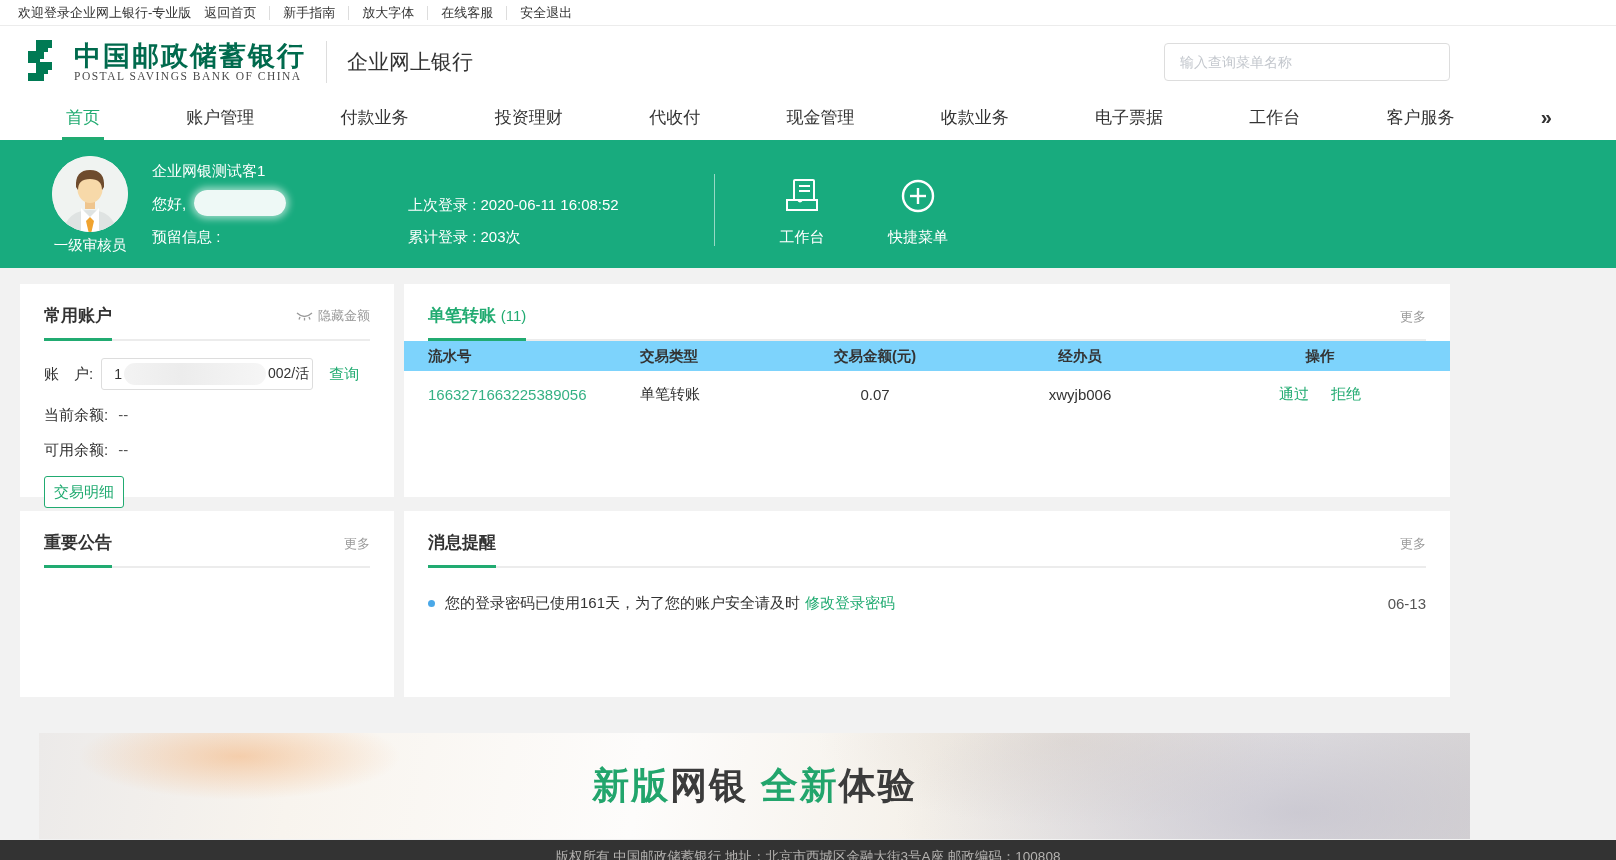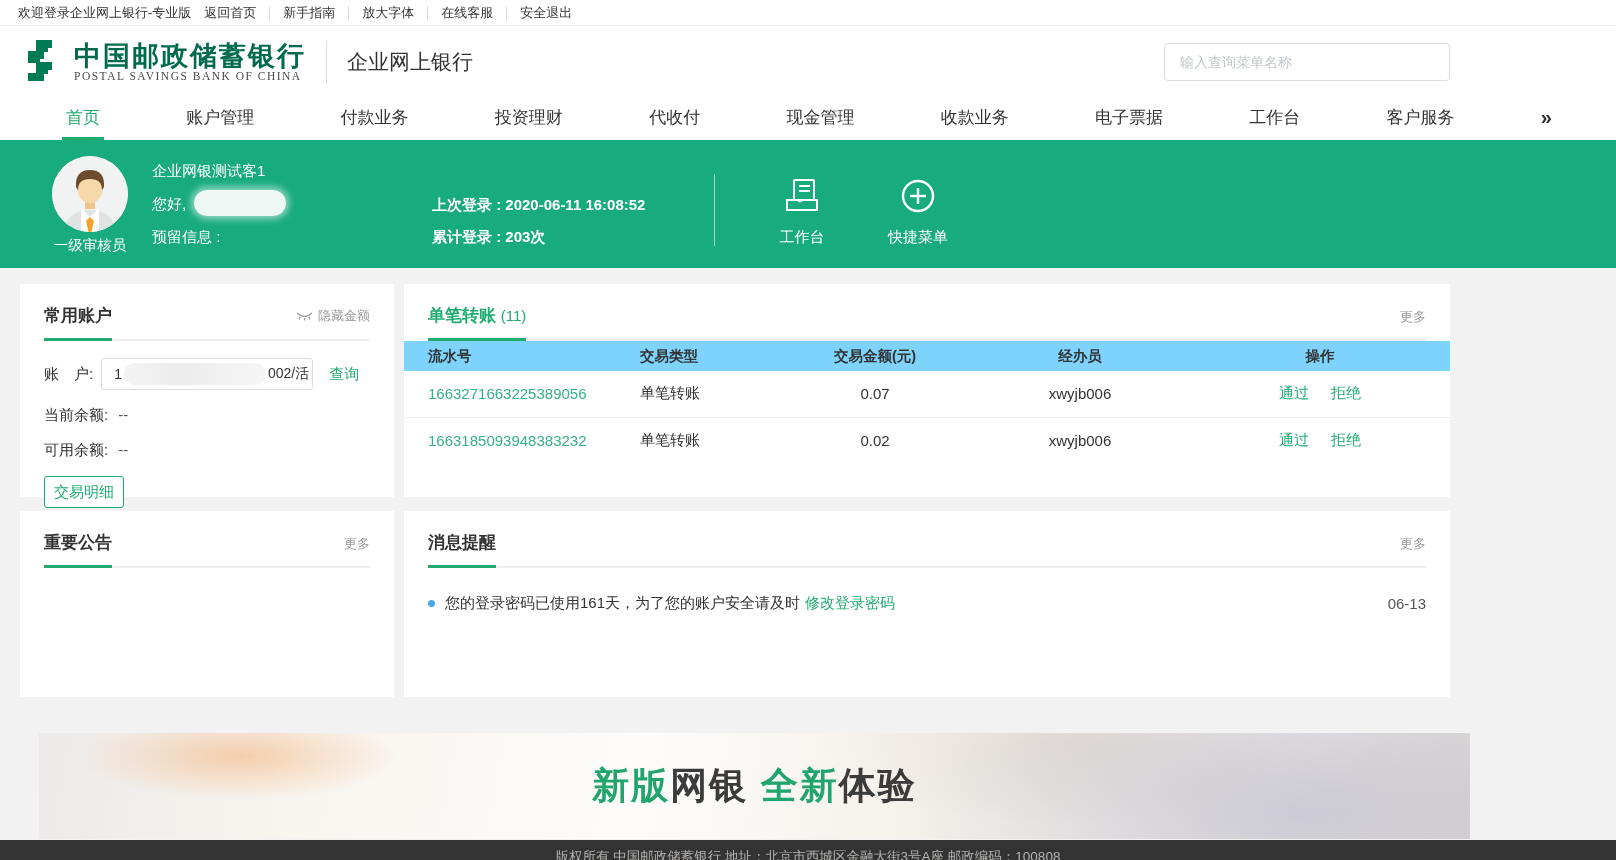--- a/index.html
+++ b/index.html
@@ -29,21 +29,21 @@
   .nav a.active { color:#21ab71; border-bottom-color:#21ab71; }
   .nav .nav-more { font-size:20px; font-weight:bold; color:#333; letter-spacing:-2px; }
 
   
   .hero { height:128px; background:#18ab7e; position:relative; color:#fff; }
   .avatar { position:absolute; left:52px; top:16px; width:76px; height:76px; border-radius:50%; overflow:hidden; background:#f0f3f1; }
   .avatar-role { position:absolute; left:30px; top:96px; width:120px; text-align:center; font-size:14.5px; color:#fff; }
   .hero-info { position:absolute; left:152px; top:22px; font-size:15px; line-height:1; }
   .hero-info .line { margin-bottom:17px; display:flex; align-items:center; height:16px; }
   .blur-mask { display:inline-block; width:92px; height:26px; margin-left:8px; background:rgba(255,255,255,0.93); border-radius:13px; box-shadow:0 0 7px 3px rgba(255,255,255,0.55); }
-  .hero-login { position:absolute; left:432px; top:56px; font-size:15px;font-weight:bold; }
+  .hero-login { position:absolute; left:408px; top:56px; font-size:15px; }
   .hero-login div { margin-bottom:16px; height:16px; }
   .hero-divider { position:absolute; left:714px; top:34px; width:1px; height:72px; background:rgba(255,255,255,0.55); }
   .hero-action { position:absolute; top:38px; width:84px; text-align:center; cursor:pointer; }
   .hero-action .label { display:block; margin-top:10px; font-size:15px; color:#fff; }
   .hero-action.workbench { left:760px; }
   .hero-action.quickmenu { left:876px; }
 
   
   .content { margin:16px 0 0 20px; width:1430px; }
   .row { display:flex; gap:10px; }
@@ -271,30 +271,20 @@
           <tr>
             <td class="cell1"><a class="serial-link">1663271663225389056</a></td>
             <td class="cell2">单笔转账</td>
             <td class="c-center">0.07</td>
             <td class="c-center">xwyjb006</td>
             <td class="c-center">
               <a class="op-link">通过</a>
               <a class="op-link">拒绝</a>
             </td>
           </tr>
-          <tr>
-            <td class="cell1"><a class="serial-link">1663185093948383232</a></td>
-            <td class="cell2">单笔转账</td>
-            <td class="c-center">0.02</td>
-            <td class="c-center">xwyjb006</td>
-            <td class="c-center">
-              <a class="op-link">通过</a>
-              <a class="op-link">拒绝</a>
-            </td>
-          </tr>
         </tbody>
       </table>
     </div>
   </div>
 
   <div class="row">
 
     <div class="card h2 col-left">
       <div class="card-head">
         <span class="card-title">重要公告</span>

